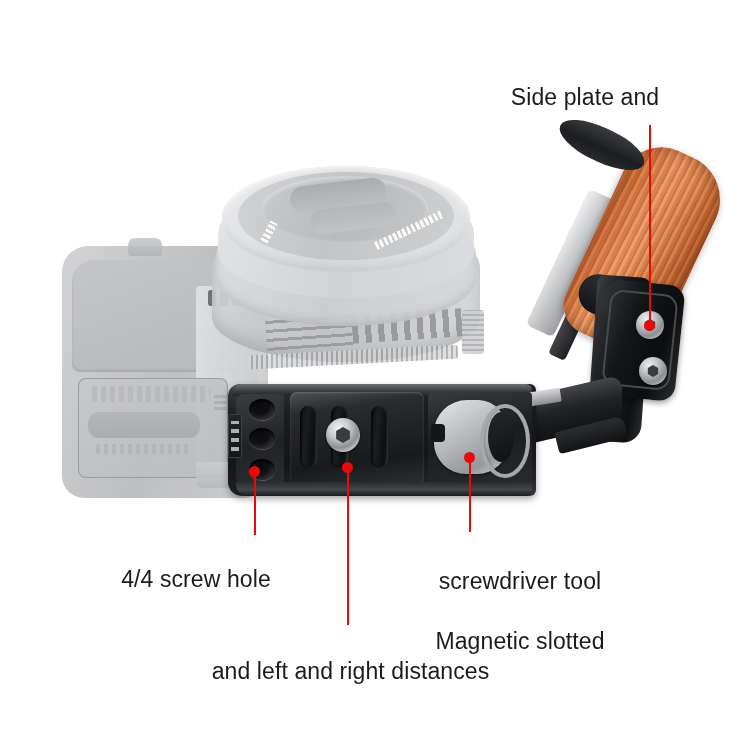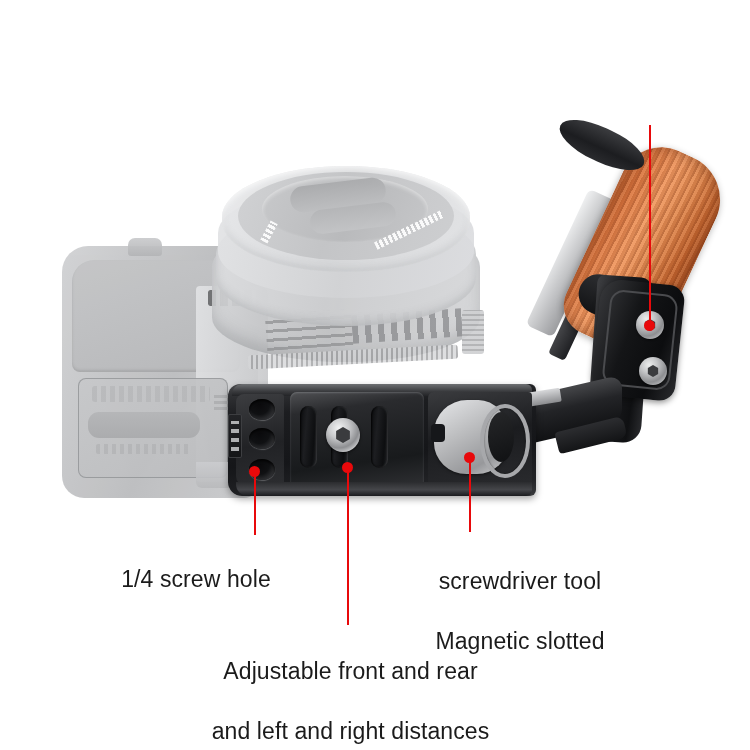--- a/index.html
+++ b/index.html
@@ -283,37 +283,37 @@
     <div id="tool-recess"></div>
     <div id="tool-body"></div>
     <div id="tool-notch"></div>
     <div id="tool-ring"></div>
     <div id="tool-ring-in"></div>
 
     <div id="plate-bot-bevel"></div>
   </div>
 
   <div class="callout" style="left:440px;top:52px;width:290px;">
+    <div>Side plate and</div>
   </div>
   <div class="lead vline" style="left:649px;top:125px;height:200px;"></div>
   <div class="dot" style="left:644px;top:320px;"></div>
 
   <div class="callout" style="left:86px;top:534px;width:220px;">
-    <div>1/4 screw hole</div>
+    <div>4/4 screw hole</div>
   </div>
   <div class="lead vline" style="left:254px;top:472px;height:63px;"></div>
   <div class="dot" style="left:249px;top:466px;"></div>
 
   <div class="callout" style="left:395px;top:536px;width:250px;">
     <div>screwdriver tool</div>
     <div>Magnetic slotted</div>
   </div>
   <div class="lead vline" style="left:469px;top:458px;height:74px;"></div>
   <div class="dot" style="left:464px;top:452px;"></div>
 
   <div class="callout" style="left:178px;top:626px;width:345px;">
-    <div>Adjustable front and rear</div>
     <div>and left and right distances</div>
   </div>
   <div class="lead vline" style="left:347px;top:468px;height:157px;"></div>
   <div class="dot" style="left:342px;top:462px;"></div>
 
 </div>
 
 </body></html>

